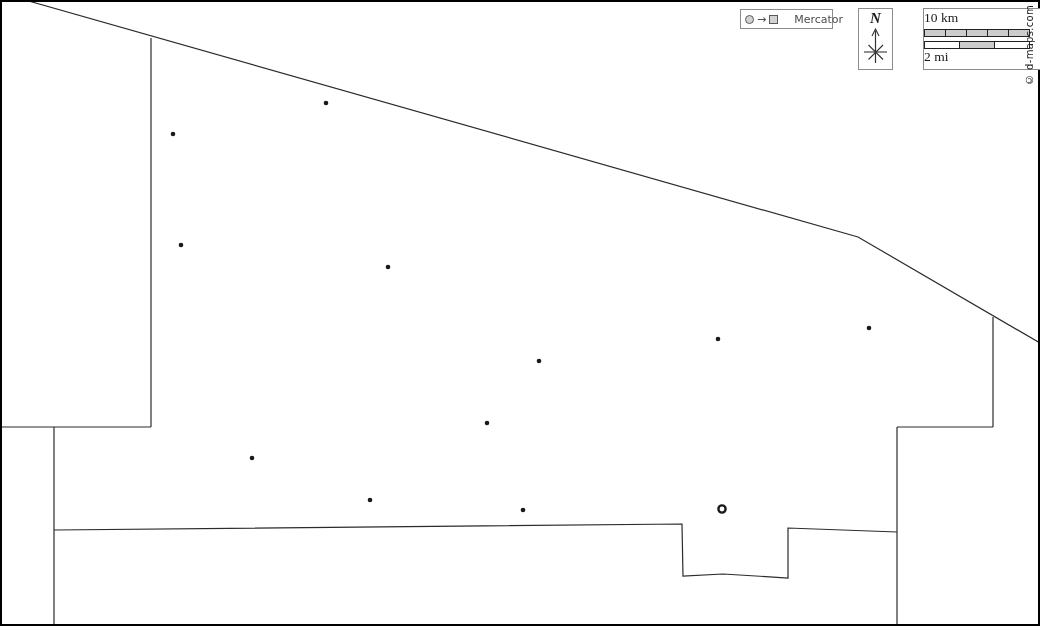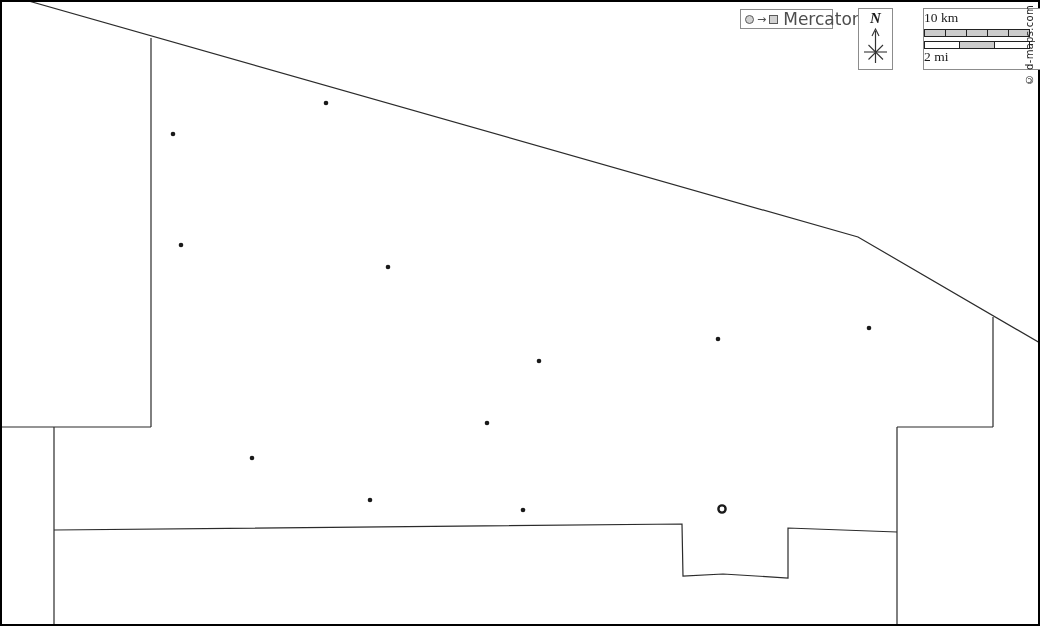--- a/index.html
+++ b/index.html
@@ -36,22 +36,23 @@
   }
   .proj-arrow {
     color: #4d4d4d; font-size: 11px; line-height: 1; flex: 0 0 auto;
   }
   .proj-square {
     width: 9px; height: 9px;
     background: #d2d2d2; border: 1px solid #5a5a5a;
     box-sizing: border-box; flex: 0 0 auto;
   }
   .proj-label {
-    color: #4d4d4d; font-size: 17px; line-height: 1; padding-left: 2px;
+    color: #4d4d4d; font-size: 11px; line-height: 1; padding-left: 2px;
     white-space: nowrap;
+    margin-left: 11px;
   }
   
   .compass-box {
     left: 858px; top: 8px;
     width: 35px; height: 62px;
     text-align: center;
   }
   .north-label {
     display: block;
     margin-top: 1px;

